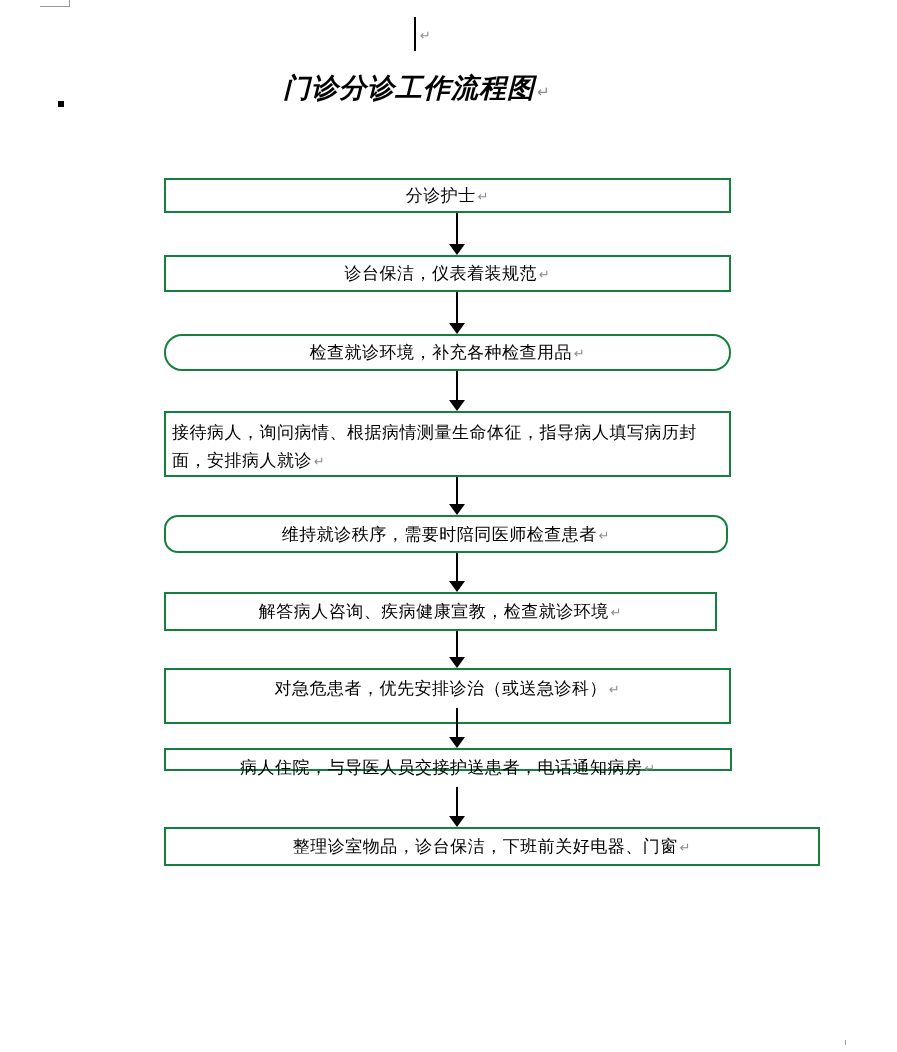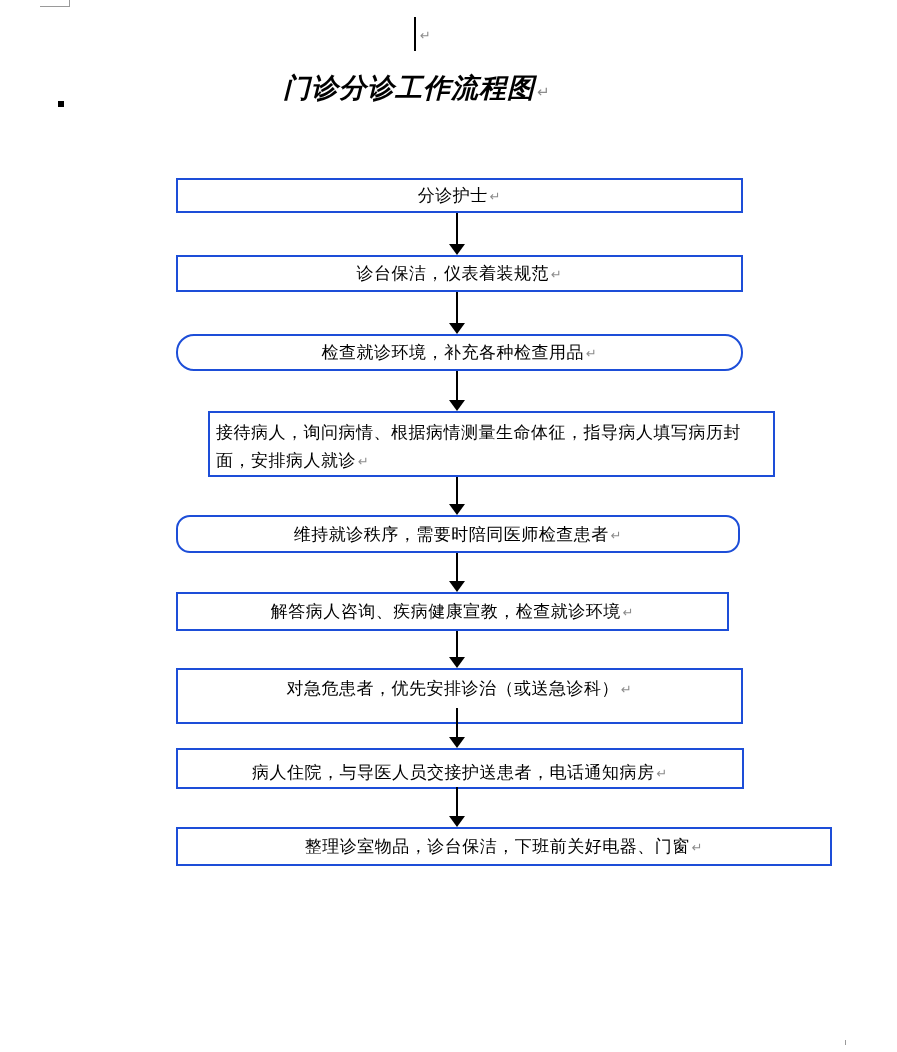--- a/index.html
+++ b/index.html
@@ -29,43 +29,42 @@
     font-size:13px;
     margin-left:2px;
   }
   .title{
     position:absolute;left:283px;top:70px;
     margin:0;white-space:nowrap;
     font-size:27px;font-weight:bold;letter-spacing:1px;font-style:italic;
   }
   .title .pmark{font-size:15px;}
   .flow-box{
-    position:absolute;left:176px;
+    position:absolute;left:164px;
     box-sizing:border-box;
     width:567px;
-    border:2px solid #1d4ed8;
+    border:2px solid #15803d;
     background:#fff;
     font-size:17px;letter-spacing:0.5px;
     text-align:center;
     white-space:nowrap;
   }
   .b1{top:178px;height:35px;line-height:31px;}
   .b2{top:255px;height:37px;line-height:33px;}
   .b3{top:334px;height:37px;line-height:33px;border-radius:18px;}
   .b4{
     top:411px;height:66px;
     text-align:left;white-space:normal;
     padding:5px 6px 0 6px;
     line-height:28px;
-    margin-left:32px;
   }
   .b5{top:515px;height:38px;line-height:34px;width:564px;border-radius:14px;}
   .b6{top:592px;height:39px;line-height:35px;width:553px;}
   .b7{top:668px;height:56px;line-height:36px;}
-  .b8{top:748px;height:41px;line-height:45px;width:568px;}
+  .b8{top:748px;height:23px;line-height:35px;width:568px;}
   .b9{top:827px;height:39px;line-height:35px;width:656px;}
   .arrow{position:absolute;left:449px;width:16px;}
   .a1{top:213px;height:42px;}
   .a2{top:292px;height:42px;}
   .a3{top:371px;height:40px;}
   .a4{top:477px;height:38px;}
   .a5{top:553px;height:39px;}
   .a6{top:631px;height:37px;}
   .a7{top:708px;height:40px;}
   .a8{top:787px;height:40px;}

